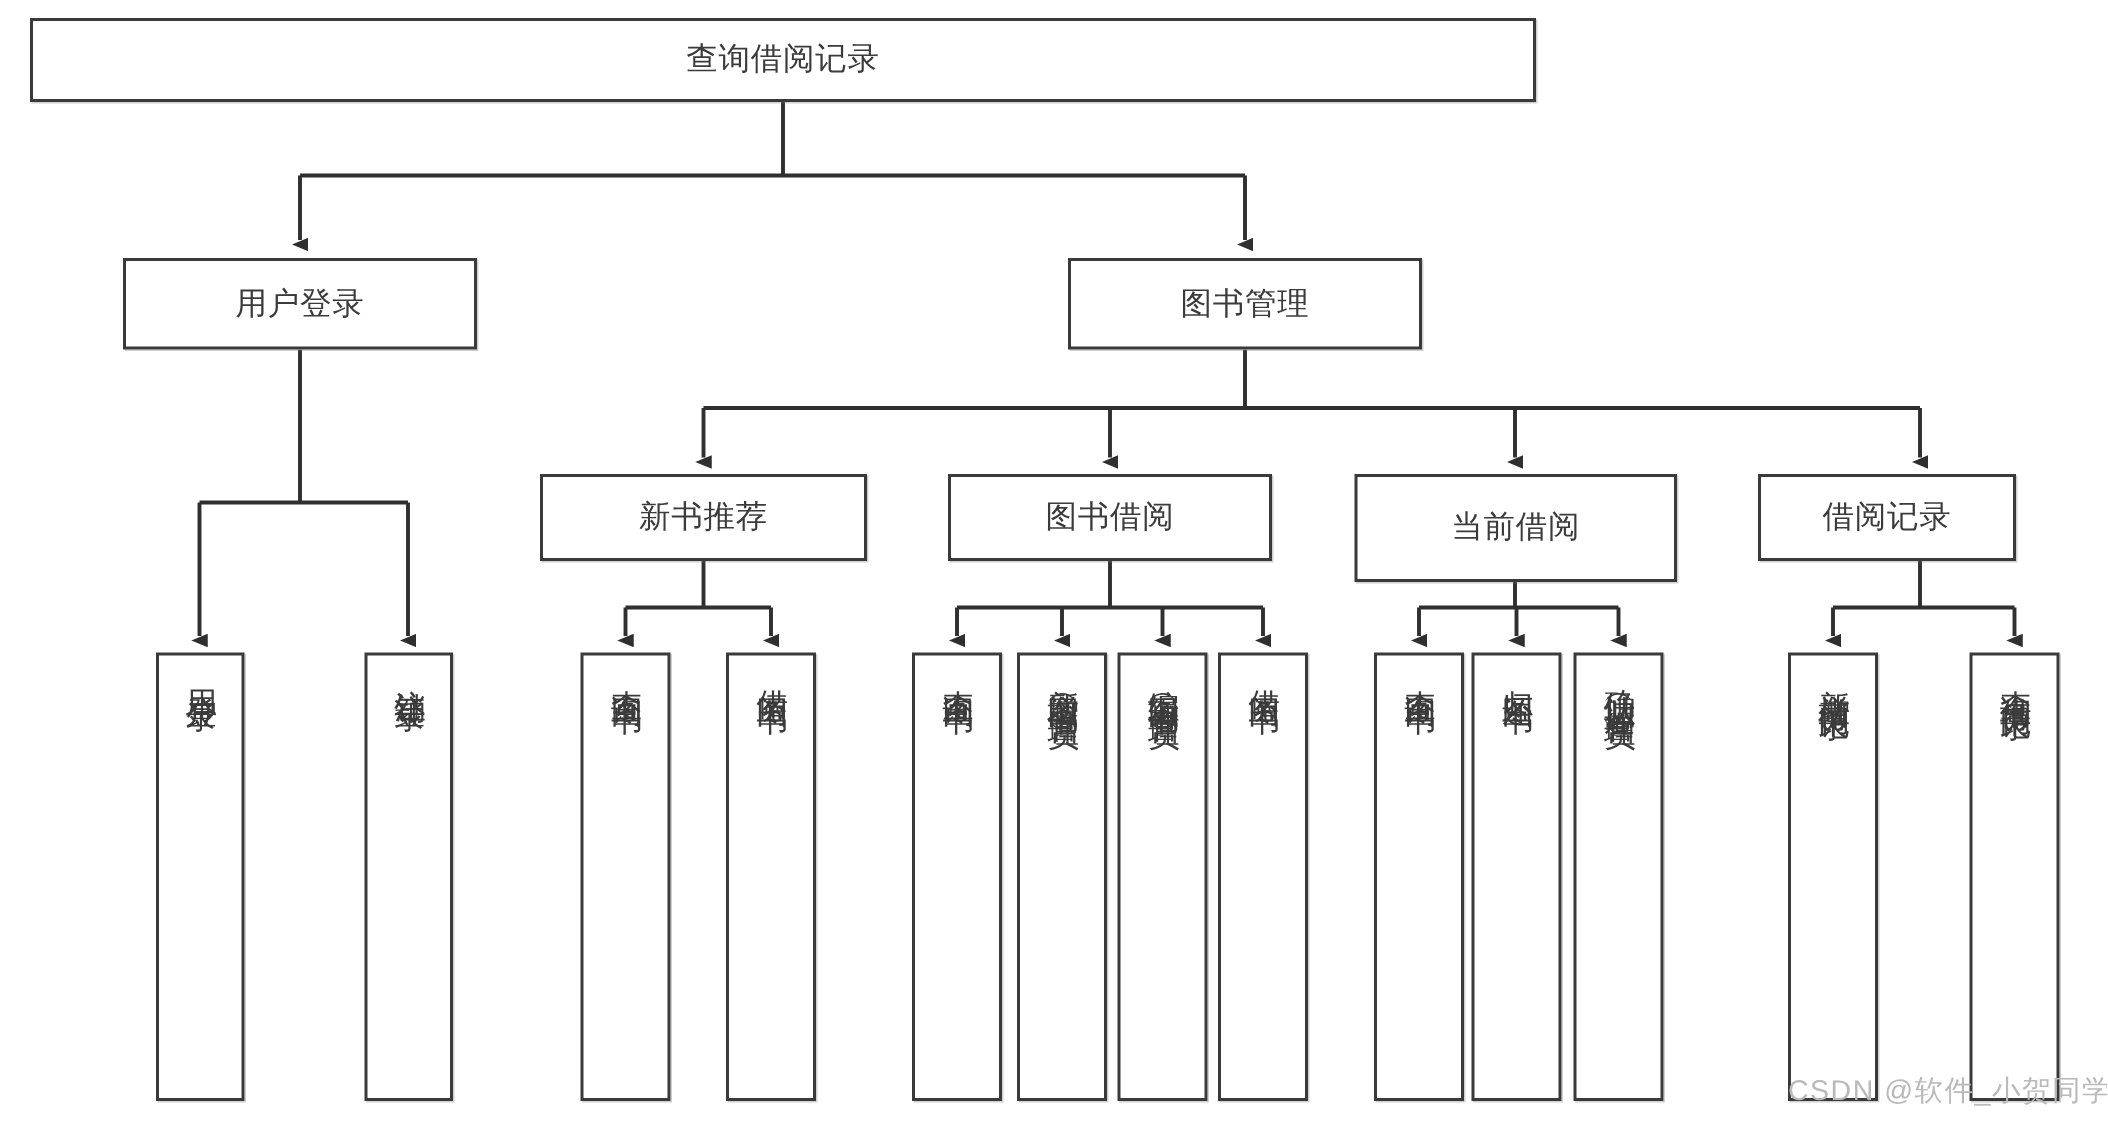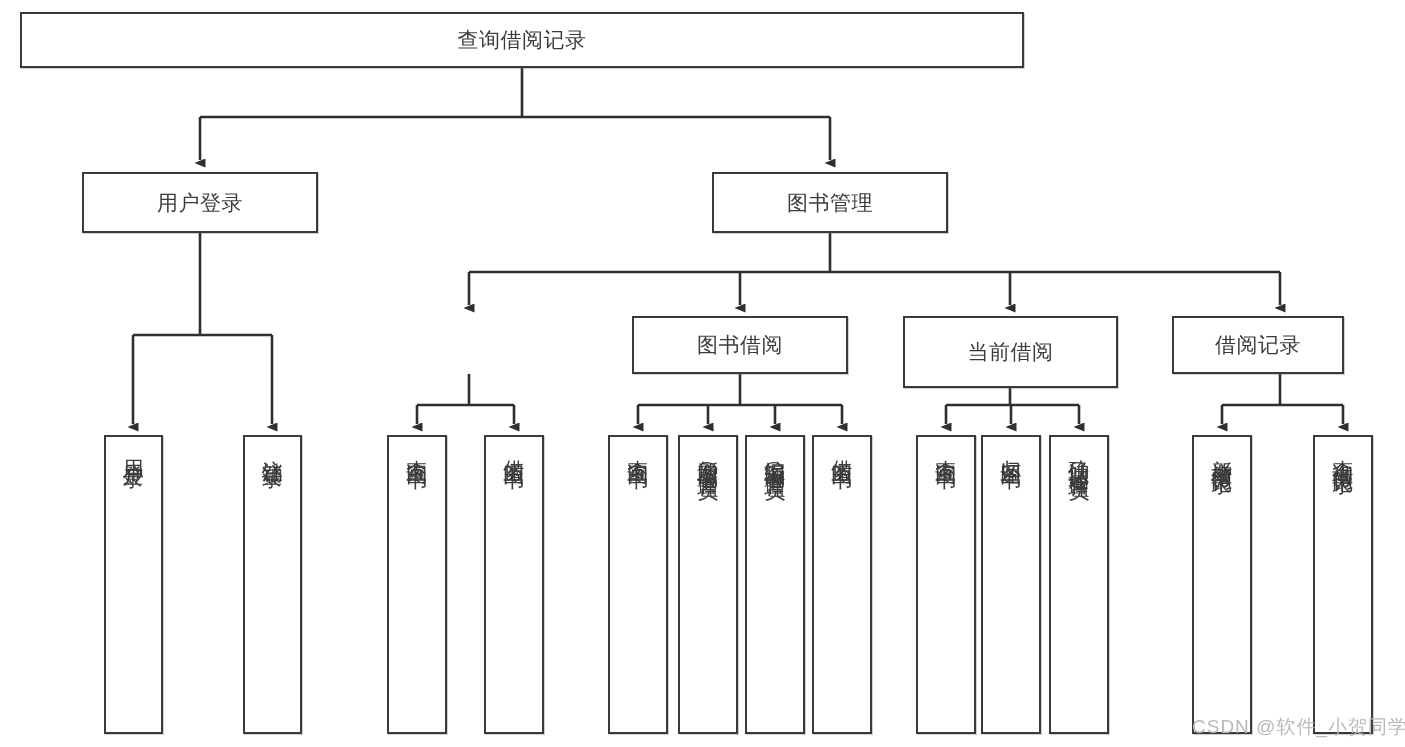--- a/index.html
+++ b/index.html
@@ -128,20 +128,23 @@
     <span class="label">查询借阅记录</span>
   </div>
 
   <div class="node horiz" style="left:82px; top:172px; width:236px; height:61px;">
     <span class="label">用户登录</span>
   </div>
   <div class="node horiz" style="left:712px; top:172px; width:236px; height:61px;">
     <span class="label">图书管理</span>
   </div>
 
+  <div class="node horiz" style="left:360px; top:316px; width:218px; height:58px;">
+    <span class="label">新书推荐</span>
+  </div>
   <div class="node horiz" style="left:632px; top:316px; width:216px; height:58px;">
     <span class="label">图书借阅</span>
   </div>
   <div class="node horiz" style="left:903px; top:316px; width:215px; height:72px;">
     <span class="label">当前借阅</span>
   </div>
   <div class="node horiz" style="left:1172px; top:316px; width:172px; height:58px;">
     <span class="label">借阅记录</span>
   </div>
 

